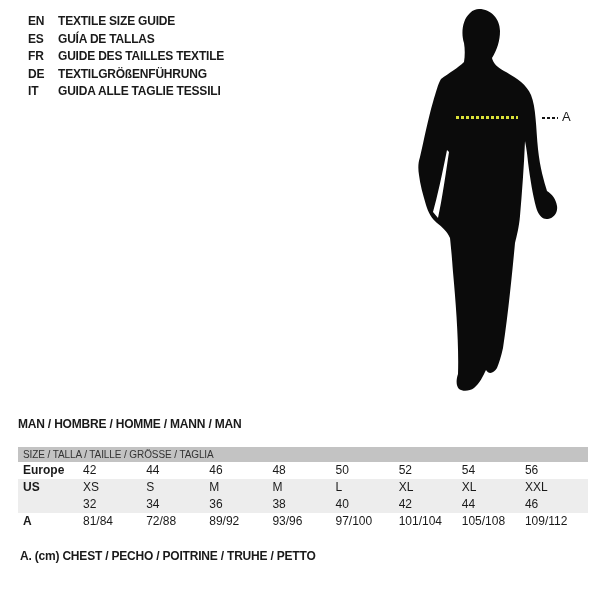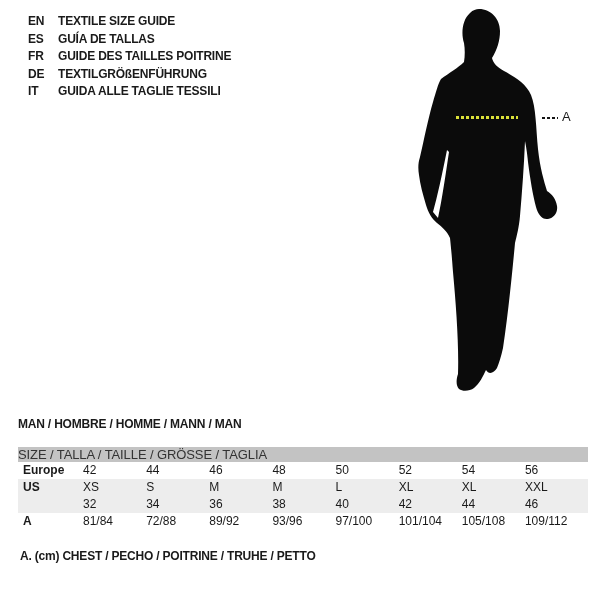--- a/index.html
+++ b/index.html
@@ -20,21 +20,21 @@
   .chest-yellow{position:absolute;left:456px;top:116px;width:62px;height:3px;
     background:repeating-linear-gradient(90deg,var(--dash_yellow,#dbe039) 0 3px,transparent 3px 5px);}
   .chest-black{position:absolute;left:542px;top:117px;width:16px;height:2px;
     background:repeating-linear-gradient(90deg,#151515 0 3px,transparent 3px 5px);}
   .measure-a{position:absolute;left:562px;top:109px;font-size:13px;line-height:15px;}
   
   .section-heading{position:absolute;left:18px;top:417px;font-size:12px;font-weight:700;letter-spacing:-0.2px;}
   
   .size-table{position:absolute;left:18px;top:447px;width:570px;font-size:12px;}
   .thead{height:15px;line-height:15px;background:var(--header_bg,#c3c3c3);
-    font-size:13px;color:#333;letter-spacing:-0.1px;}
+    padding-left:5px;font-size:10px;color:#333;letter-spacing:-0.1px;}
   .trow{display:flex;height:17px;line-height:17px;}
   .trow.shaded{background:var(--stripe_bg,#ededed);}
   .tlabel{width:60px;padding-left:5px;font-weight:bold;}
   .tcell{flex:1;text-align:left;}
   
   .footnote{position:absolute;left:20px;top:549px;font-size:12px;font-weight:700;letter-spacing:-0.2px;}
 </style>
 </head>
 <body>
 
@@ -44,21 +44,21 @@
     <div class="lang-row">
       <span class="lang-code">EN</span>
       <span class="lang-title">TEXTILE SIZE GUIDE</span>
     </div>
     <div class="lang-row">
       <span class="lang-code">ES</span>
       <span class="lang-title">GUÍA DE TALLAS</span>
     </div>
     <div class="lang-row">
       <span class="lang-code">FR</span>
-      <span class="lang-title">GUIDE DES TAILLES POITRINE</span>
+      <span class="lang-title">GUIDE DES TAILLES TEXTILE</span>
     </div>
     <div class="lang-row">
       <span class="lang-code">DE</span>
       <span class="lang-title">TEXTILGRÖßENFÜHRUNG</span>
     </div>
     <div class="lang-row">
       <span class="lang-code">IT</span>
       <span class="lang-title">GUIDA ALLE TAGLIE TESSILI</span>
     </div>
   </div>

